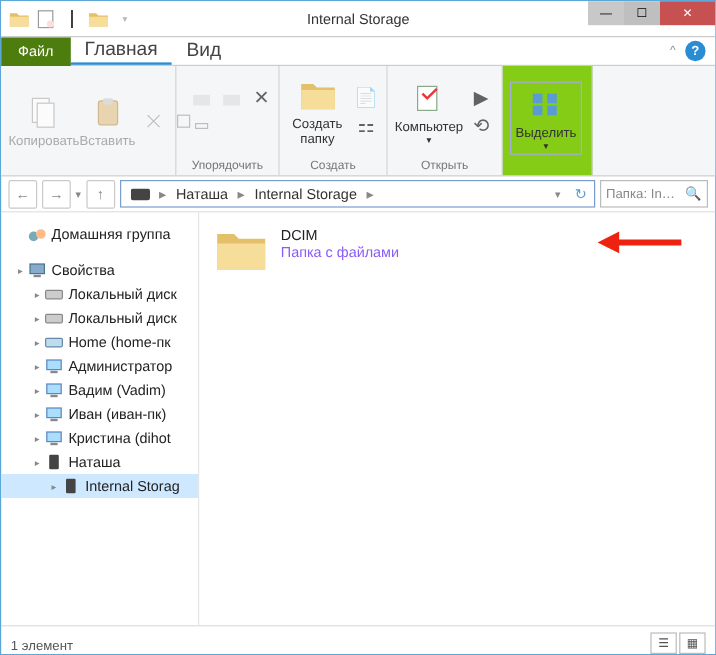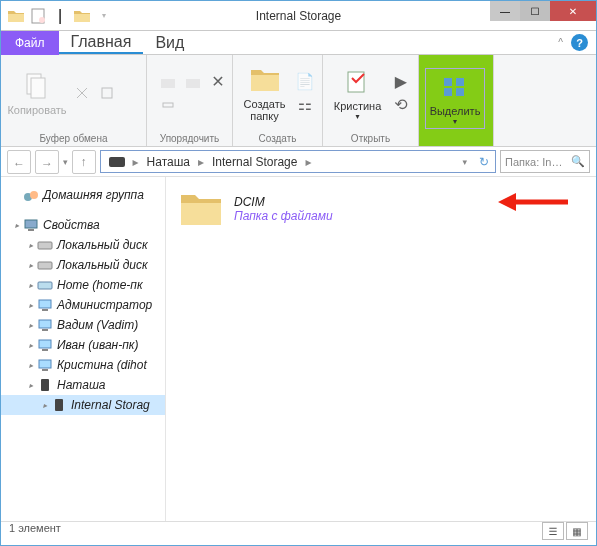--- a/index.html
+++ b/index.html
@@ -13,21 +13,21 @@
 .qat-icon { width: 18px; height: 18px; display: flex; align-items: center; justify-content: center; }
 .title-text { position: absolute; left: 0; right: 0; text-align: center; font-size: 12px; color: #333; pointer-events: none; }
 .win-controls { margin-left: auto; display: flex; height: 100%; }
 .win-btn { width: 30px; height: 20px; display: flex; align-items: center; justify-content: center; font-size: 10px; }
 .win-btn.min { background: #c8c8c8; }
 .win-btn.max { background: #bfbfbf; }
 .win-btn.close { background: #c75050; color: #fff; width: 46px; }
 
 
 .tab-row { height: 24px; display: flex; align-items: stretch; background: #fff; border-bottom: 1px solid #ccc; }
-.file-tab { background: #8b5cf6; color: #fff; font-size: 12px; padding: 12px 14px; display: flex; align-items: center; }
+.file-tab { background: #4d7c0f; color: #fff; font-size: 12px; padding: 12px 14px; display: flex; align-items: center; }
 .tab { font-size: 16px; padding: 0 12px; display: flex; align-items: center; color: #444; cursor: pointer; }
 .tab.active { border-bottom: 2px solid #2a8dd4; }
 .tab-right { margin-left: auto; display: flex; align-items: center; gap: 8px; padding-right: 8px; }
 .help-icon { width: 17px; height: 17px; border-radius: 50%; background: #2a8dd4; color: #fff; font-size: 11px; display: flex; align-items: center; justify-content: center; font-weight: bold; }
 
 
 .ribbon { height: 92px; background: #f5f6f7; border-bottom: 1px solid #d0d0d0; display: flex; }
 .ribbon-group { border-right: 1px solid #d4d4d4; display: flex; flex-direction: column; }
 .ribbon-body { flex: 1; display: flex; align-items: center; padding: 4px 6px; }
 .ribbon-label { font-size: 10px; color: #777; text-align: center; padding: 2px 0; }
@@ -38,39 +38,39 @@
 .big-btn.enabled { color: #333; }
 
 
 .navbar { height: 30px; display: flex; align-items: center; gap: 4px; padding: 0 6px; border-bottom: 1px solid #e0e0e0; }
 .nav-btn { width: 24px; height: 24px; border: 1px solid #c9c9c9; border-radius: 2px; display: flex; align-items: center; justify-content: center; color: #888; font-size: 12px; }
 .breadcrumb { flex: 1; height: 23px; border: 1px solid #7a9ccf; display: flex; align-items: center; font-size: 12px; color: #333; padding-left: 4px; }
 .bc-seg { display: flex; align-items: center; gap: 2px; padding: 0 4px; }
 .search { width: 90px; height: 23px; border: 1px solid #bbb; font-size: 11px; color: #888; padding: 0 4px; display: flex; align-items: center; }
 
 
-.body { flex: 1; display: flex; min-height: 0; font-style: italic; }
+.body { flex: 1; display: flex; min-height: 0; }
 .tree { width: 165px; border-right: 1px solid #e5e5e5; overflow: hidden; font-size: 12px; color: #222; padding-top: 8px; }
 .tree-item { display: flex; align-items: center; gap: 4px; padding: 2px 4px; height: 20px; white-space: nowrap; }
 .tree-item.sel { background: #cde8ff; }
 .tree-item .indent { display: inline-block; }
 .tree-icon { width: 16px; height: 16px; flex-shrink: 0; display: flex; align-items: center; justify-content: center; }
 .tree-spacer { height: 10px; }
 
 .content { flex: 1; padding: 12px; position: relative; }
-.folder-item { display: flex; align-items: center; gap: 10px; }
+.folder-item { display: flex; align-items: flex-start; gap: 10px; }
 .folder-icon-lg { width: 46px; height: 40px; }
 .folder-text { font-size: 12px; }
 .folder-name { color: #222; }
 .folder-sub { color: #8b5cf6; }
 
 .arrow-annot { position: absolute; left: 332px; top: 14px; }
 
 
-.statusbar { height: 24px; border-top: 1px solid #ddd; display: flex; align-items: flex-start; font-size: 11px; color: #555; padding: 0 8px; }
+.statusbar { height: 24px; border-top: 1px solid #ddd; display: flex; align-items: flex-end; font-size: 11px; color: #555; padding: 0 8px; }
 .status-right { margin-left: auto; display: flex; gap: 2px; }
 .view-btn { width: 22px; height: 18px; border: 1px solid #bbb; display: flex; align-items: center; justify-content: center; font-size: 10px; }
 
 
 .folder-svg .back { fill: #e4c06a; }
 .folder-svg .front { fill: #f6de9a; }
 .disabled { opacity: 0.6; }
 </style>
 </head>
 <body>
@@ -124,34 +124,42 @@
       <div class="ribbon-body">
         <div class="big-btn disabled">
           <div class="big-btn-icon">
               <svg width="28" height="28" viewBox="0 0 28 28">
                 <rect x="4" y="2" width="14" height="20" fill="#fff" stroke="#aaa"></rect>
                 <rect x="8" y="6" width="14" height="20" fill="#fff" stroke="#aaa"></rect>
               </svg>
             </div>
           <span>Копировать</span>
         </div>
+        <div class="big-btn disabled">
+          <div class="big-btn-icon">
+              <svg width="28" height="28" viewBox="0 0 28 28">
+                <rect x="6" y="4" width="16" height="20" rx="2" fill="#e0c080" stroke="#b89050"></rect>
+                <rect x="10" y="2" width="8" height="5" fill="#ccc"></rect>
+              </svg>
+            </div>
+          <span>Вставить</span>
+        </div>
         <div class="small-btn-grid disabled">
           <div class="small-btn">
               <svg width="14" height="14">
                 <path d="M2 2l10 10M12 2L2 12" stroke="#999" fill="none"></path>
               </svg>
             </div>
           <div class="small-btn">
               <svg width="14" height="14">
                 <rect x="2" y="2" width="10" height="10" fill="none" stroke="#999"></rect>
               </svg>
             </div>
         </div>
       </div>
-      <div class="ribbon-label">Буфер обмена</div>
     </div>
 
     <div class="ribbon-group" style="width:86px;">
       <div class="ribbon-body disabled">
         <div class="small-btn-grid" style="grid-template-columns:repeat(3,22px);">
           <div class="small-btn">
               <svg width="16" height="14">
                 <path class="front" d="M1 4h14v9H1z" fill="#ddd"></path>
               </svg>
             </div>
@@ -193,21 +201,21 @@
 
     <div class="ribbon-group" style="width:96px;">
       <div class="ribbon-body">
         <div class="big-btn enabled">
           <div class="big-btn-icon">
               <svg width="28" height="28">
                 <rect x="4" y="4" width="16" height="20" fill="#fff" stroke="#8a8"></rect>
                 <path d="M8 10l4 4 8-8" stroke="#e33" fill="none" stroke-width="2"></path>
               </svg>
             </div>
-          <span>Кристина</span>
+          <span>Компьютер</span>
           <span style="font-size:8px;">▾</span>
         </div>
         <div class="small-btn-grid disabled" style="grid-template-columns:22px;">
           <div class="small-btn">▶</div>
           <div class="small-btn">⟲</div>
         </div>
       </div>
       <div class="ribbon-label">Открыть</div>
     </div>
 

